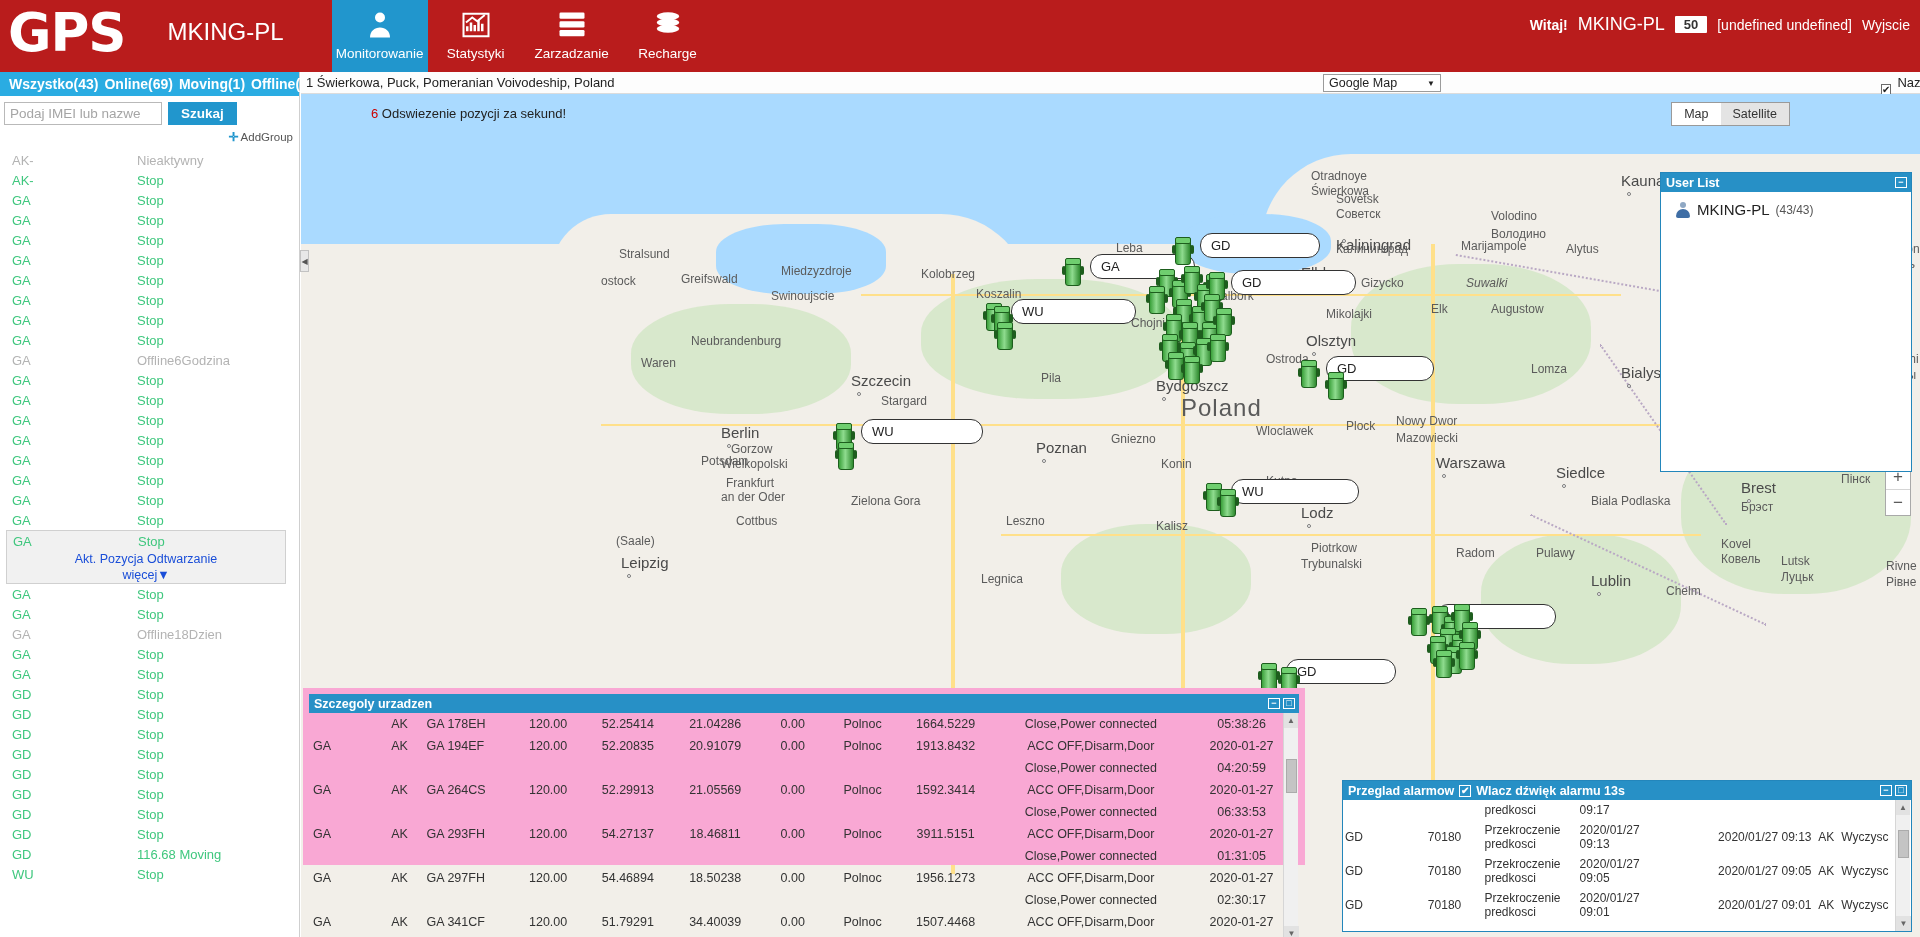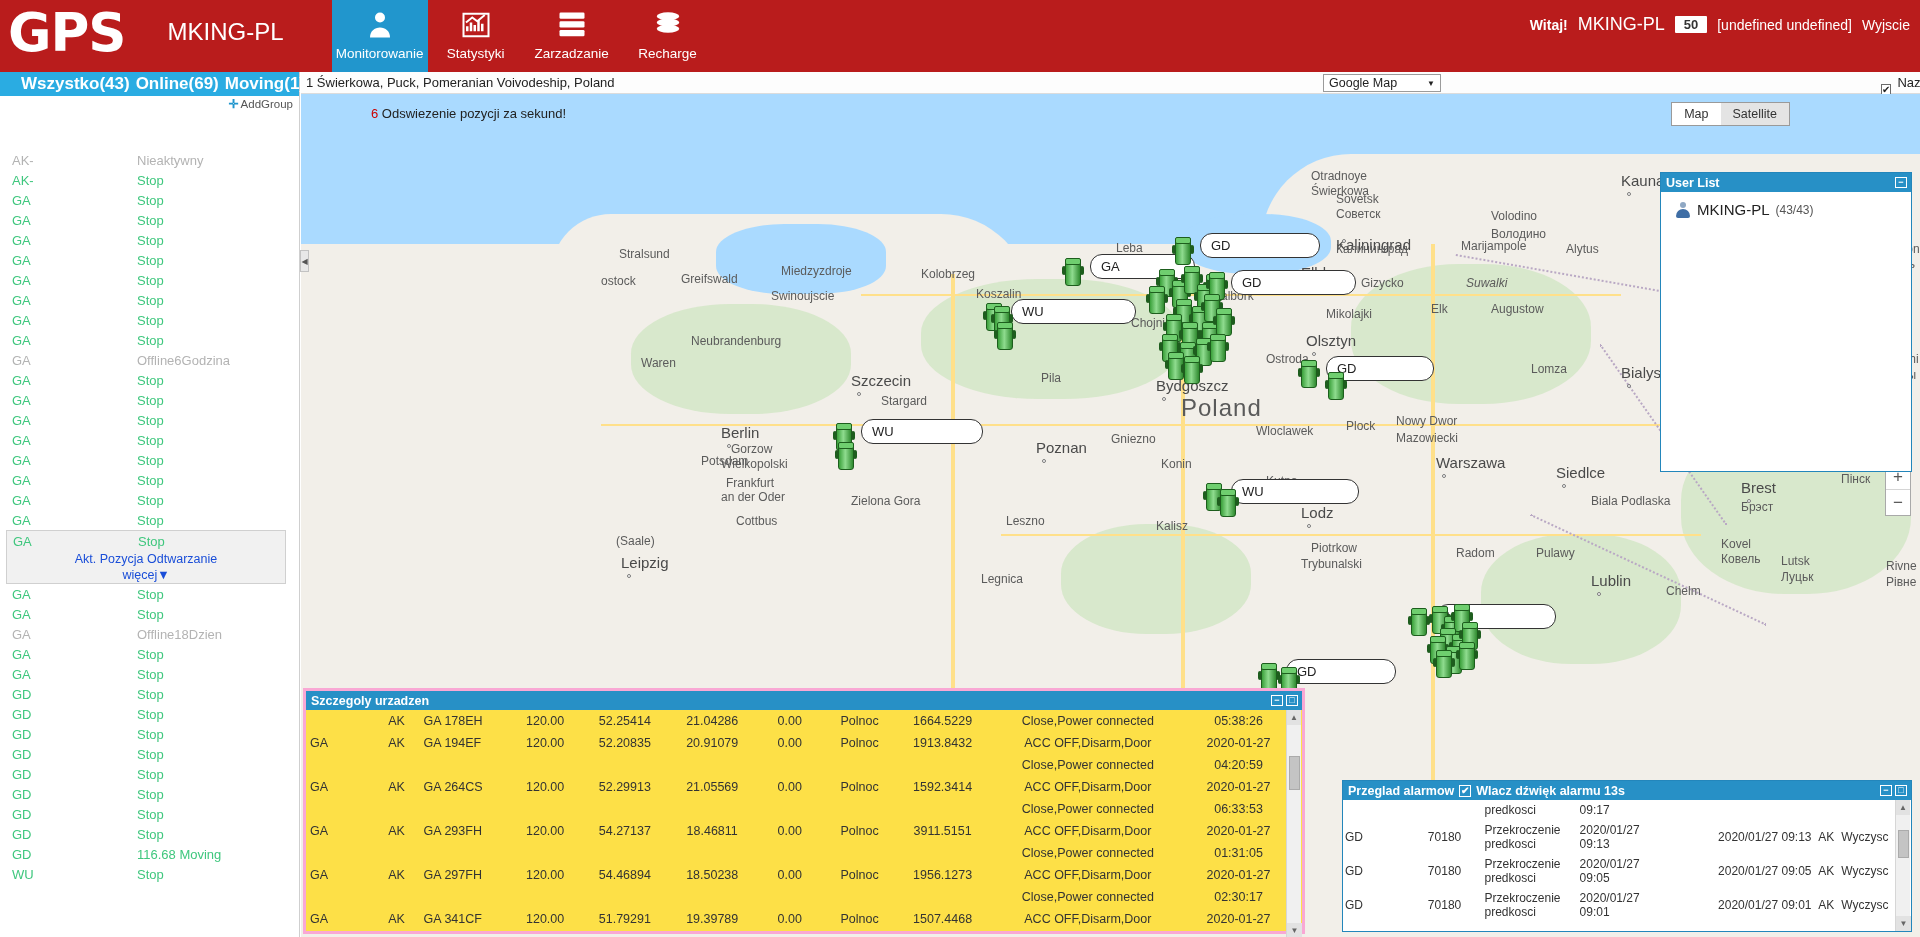--- a/index.html
+++ b/index.html
@@ -55,22 +55,22 @@
   .topright .undef { font-size: 14px; }
   .logout { font-size: 14px; cursor: pointer; }
 
   
   .leftpanel {
     position: absolute; left: 0; top: 72px; width: 300px; height: 865px;
     background: #ffffff; border-right: 1px solid #cfcfcf;
   }
   .filterbar {
     height: 24px; background: #2aace2; display: flex; align-items: center;
-    color: #ffffff; font-weight: bold; font-size: 17px;
-    padding: 0 18px; justify-content: space-between;
+    color: #ffffff; font-weight: bold; font-size: 14px;
+    padding: 0 6px; justify-content: space-between;
   }
   .filterbar span { cursor: pointer; padding: 0 3px; }
   .searchrow {
     display: flex; align-items: center; padding: 6px 4px 4px 4px; gap: 6px;
   }
   .searchinput {
     width: 158px; height: 23px; border: 1px solid #b9b9b9; padding: 0 5px;
     font-size: 13.5px; color: #333; outline: none;
     font-family: "Liberation Sans", sans-serif;
   }
@@ -234,22 +234,22 @@
     position: absolute; left: 5px; top: 0; width: 6px; height: 6px;
     background: #8fa8c4; border-radius: 50%;
   }
   .usericon .torso {
     position: absolute; left: 1px; top: 7px; width: 14px; height: 9px;
     background: #3f6ea5; border-radius: 7px 7px 2px 2px;
   }
 
   
   .details {
-    position: absolute; left: 303px; top: 688px; width: 1002px; height: 246px;
-    border: 3px solid #f9a8d4; background: #fde047; z-index: 38;
+    position: absolute; left: 303px; top: 688px; width: 1002px; height: 177px;
+    border: 6px solid #f9a8d4; background: #f9a8d4; z-index: 38;
   }
   .details .body {
     position: absolute; left: 0; top: 19px; width: 1000px; height: 228px;
     overflow: hidden;
   }
   .dtable { width: 985px; border-collapse: collapse; font-size: 12.5px; color: #333; }
   .dtable td { padding: 4px 4px; white-space: nowrap; vertical-align: middle; }
   .c-grp { width: 62px; text-align: left; padding-left: 20px; }
   .c-ak  { width: 42px; text-align: center; }
   .c-plate { width: 82px; text-align: left; }
@@ -356,20 +356,24 @@
   </div>
 
   <div class="leftpanel">
     <div class="filterbar" id="filterbar">
         <span>Wszystko(43)</span>
         <span>Online(69)</span>
         <span>Moving(1)</span>
         <span>Offline(4)</span>
       </div>
 
+    <div class="searchrow">
+      <input class="searchinput" type="text" placeholder="Podaj IMEI lub nazwe" style="">
+      <button class="searchbtn">Szukaj</button>
+    </div>
 
     <div class="addgrouprow">
       <span class="addgroup">
         <span class="plusicon">✛</span>
         <span>AddGroup</span>
       </span>
     </div>
 
     <div class="devlist" id="devlist">
         <div class="devrow offline">
@@ -1106,21 +1110,21 @@
                 <td class="c-dist"></td>
                 <td class="c-stat">Close,Power connected</td>
                 <td class="c-time">02:30:17</td>
               </tr>
               <tr>
                 <td class="c-grp">GA</td>
                 <td class="c-ak">AK</td>
                 <td class="c-plate">GA 341CF</td>
                 <td class="c-num1">120.00</td>
                 <td class="c-lat">51.79291</td>
-                <td class="c-lon">19.39789</td>
+                <td class="c-lon">34.40039</td>
                 <td class="c-spd">0.00</td>
                 <td class="c-dir">Polnoc</td>
                 <td class="c-dist">1507.4468</td>
                 <td class="c-stat">ACC OFF,Disarm,Door</td>
                 <td class="c-time">2020-01-27</td>
               </tr>
             </tbody>
         </table>
       </div>
       <div class="vscroll">

